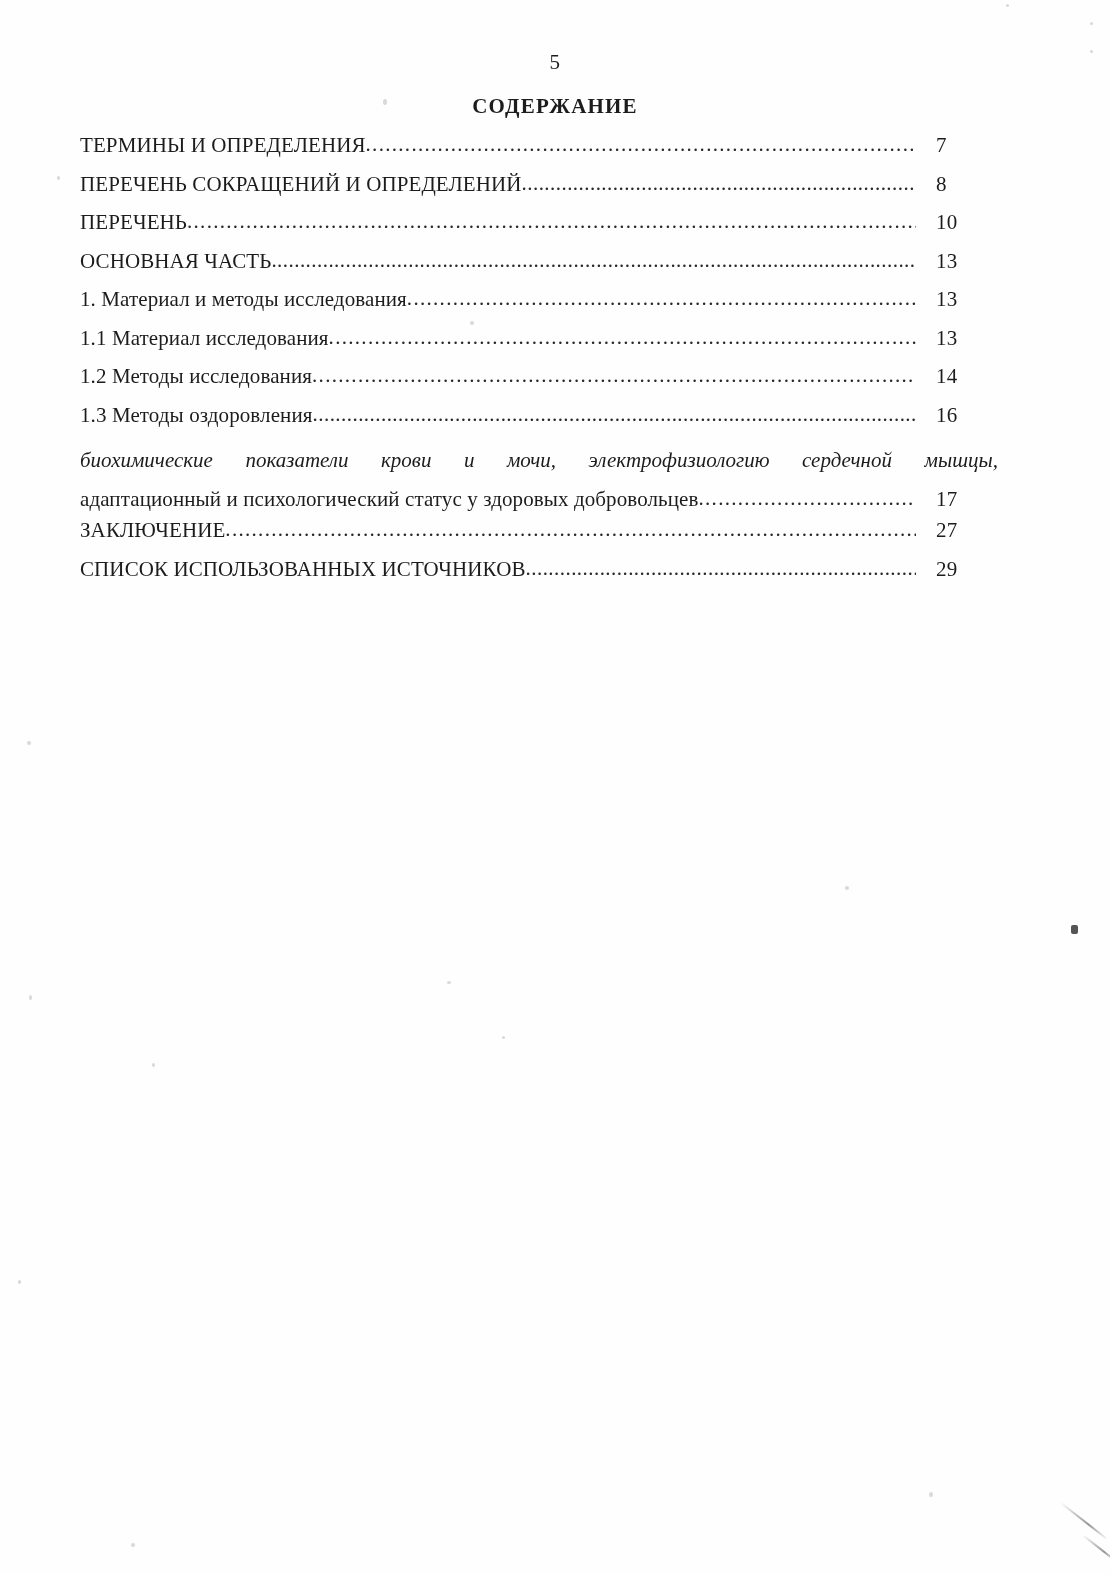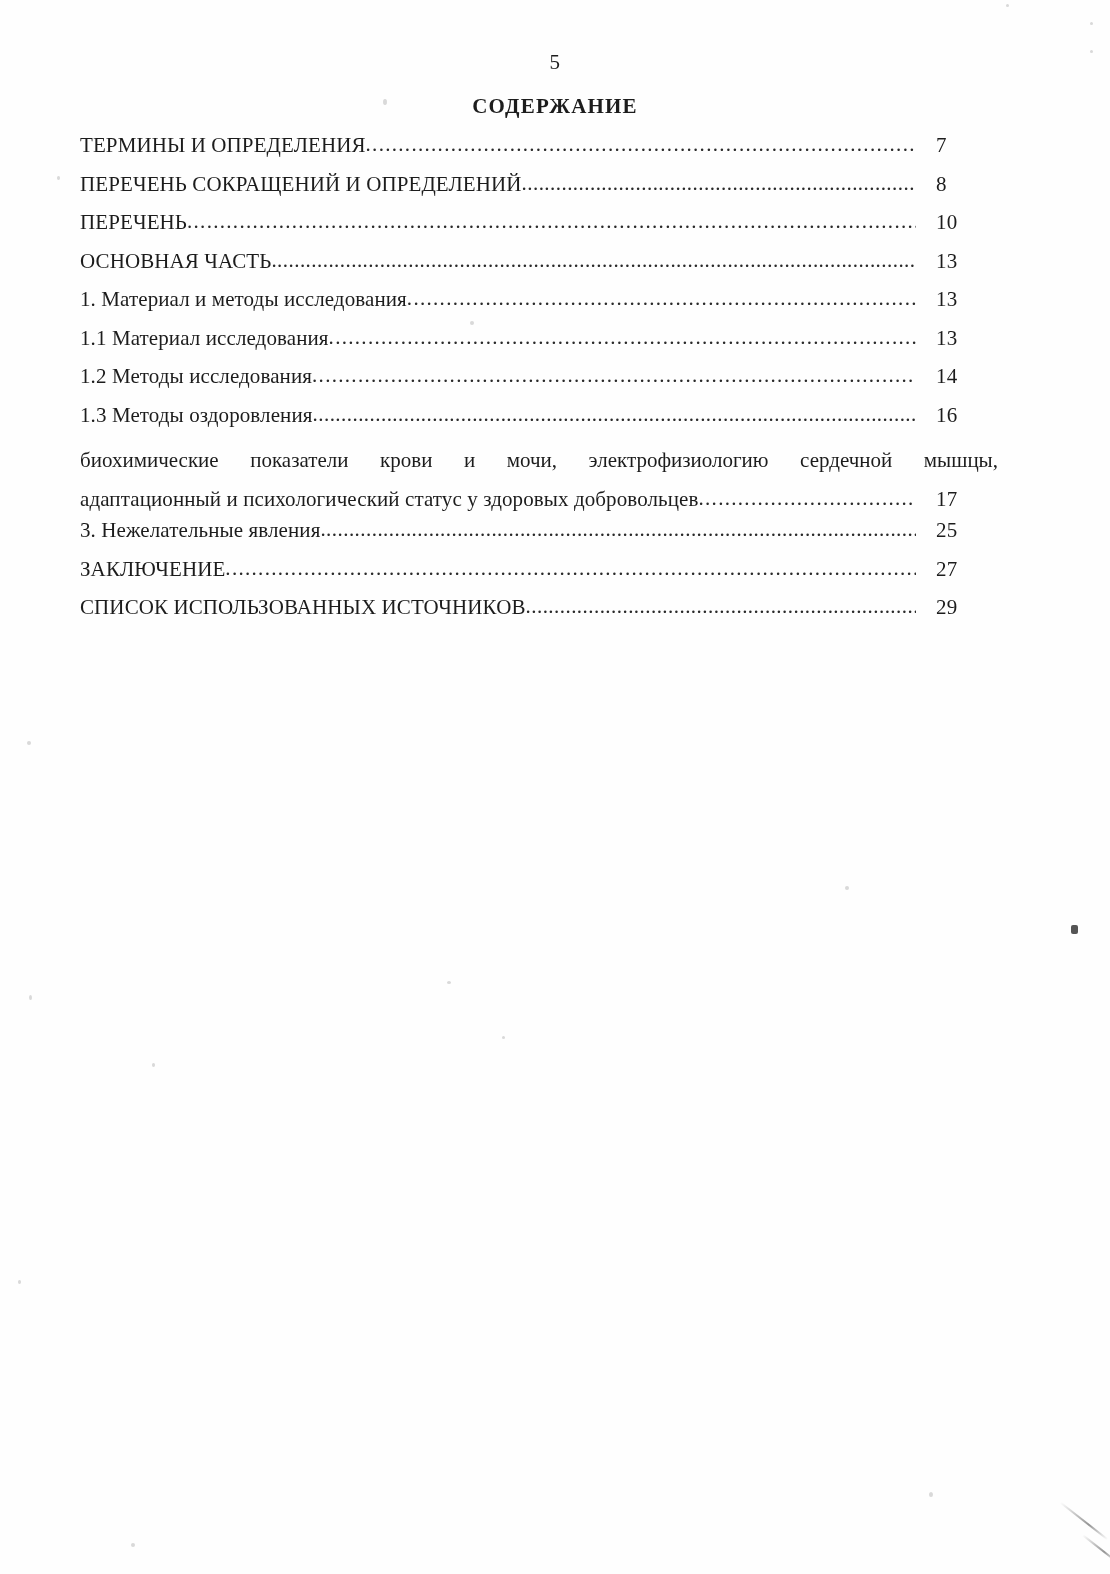--- a/index.html
+++ b/index.html
@@ -118,20 +118,21 @@
     text-justify: inter-word;
   }
   .toc-para .para-line {
     display: block;
     white-space: nowrap;
   }
   .toc-para .justified {
     display: flex;
     justify-content: space-between;
     white-space: nowrap;
+    font-style: italic;
   }
   .toc-para .last-line {
     display: flex;
     align-items: center;
     white-space: nowrap;
   }
   .toc-para .last-line .toc-dots { position: relative; top: -1px; }
 </style>
 </head>
 <body>
@@ -225,25 +226,20 @@
       </span>
 
 
       <span class="last-line">
         <span class="toc-label">адаптационный и психологический статус у здоровых добровольцев</span>
         <span class="toc-dots"></span>
         <span class="toc-page">17</span>
       </span>
     </div>
 
-    <div class="toc-row">
-      <span class="toc-label">3. Нежелательные явления</span>
-      <span class="toc-dots dense"></span>
-      <span class="toc-page">25</span>
-    </div>
 
     <div class="toc-row">
       <span class="toc-label">ЗАКЛЮЧЕНИЕ</span>
       <span class="toc-dots"></span>
       <span class="toc-page">27</span>
     </div>
 
     <div class="toc-row">
       <span class="toc-label">СПИСОК ИСПОЛЬЗОВАННЫХ ИСТОЧНИКОВ</span>
       <span class="toc-dots dense"></span>

